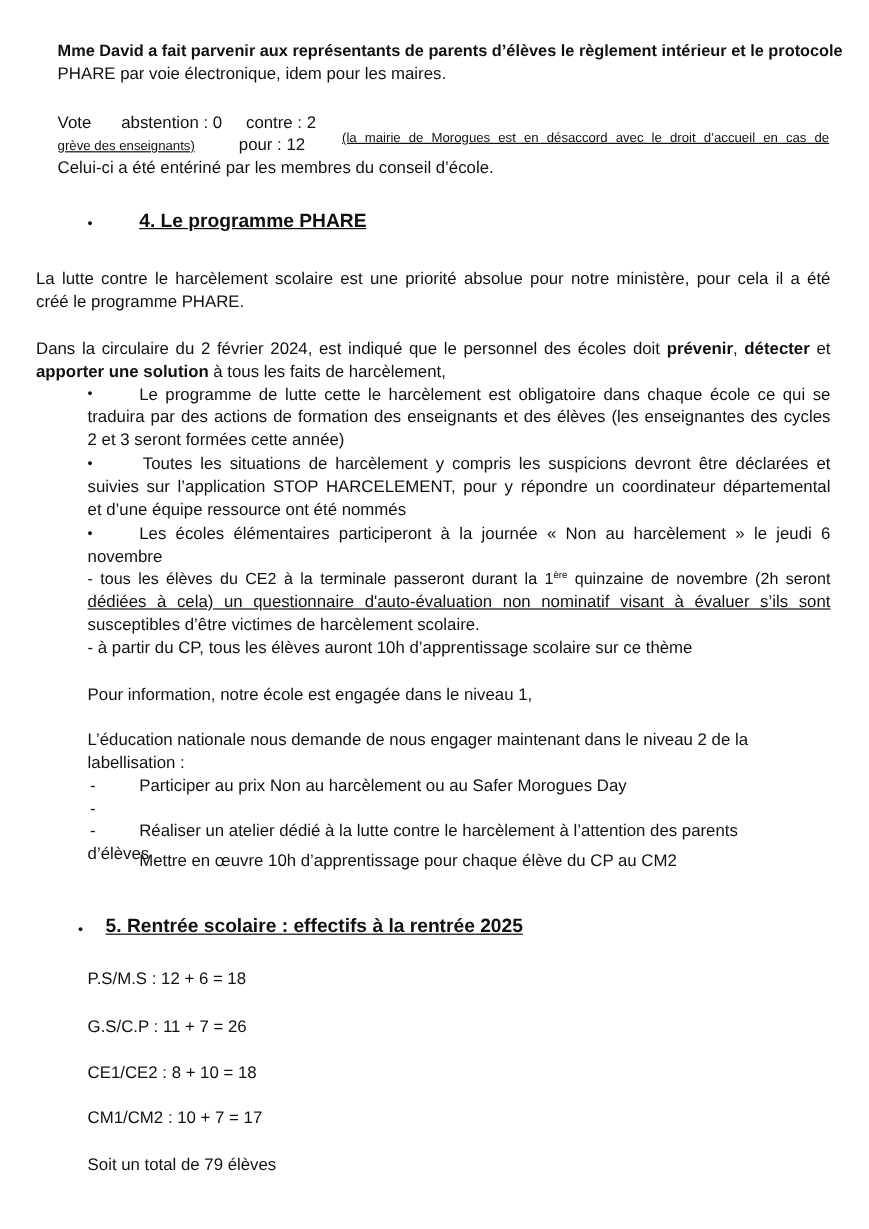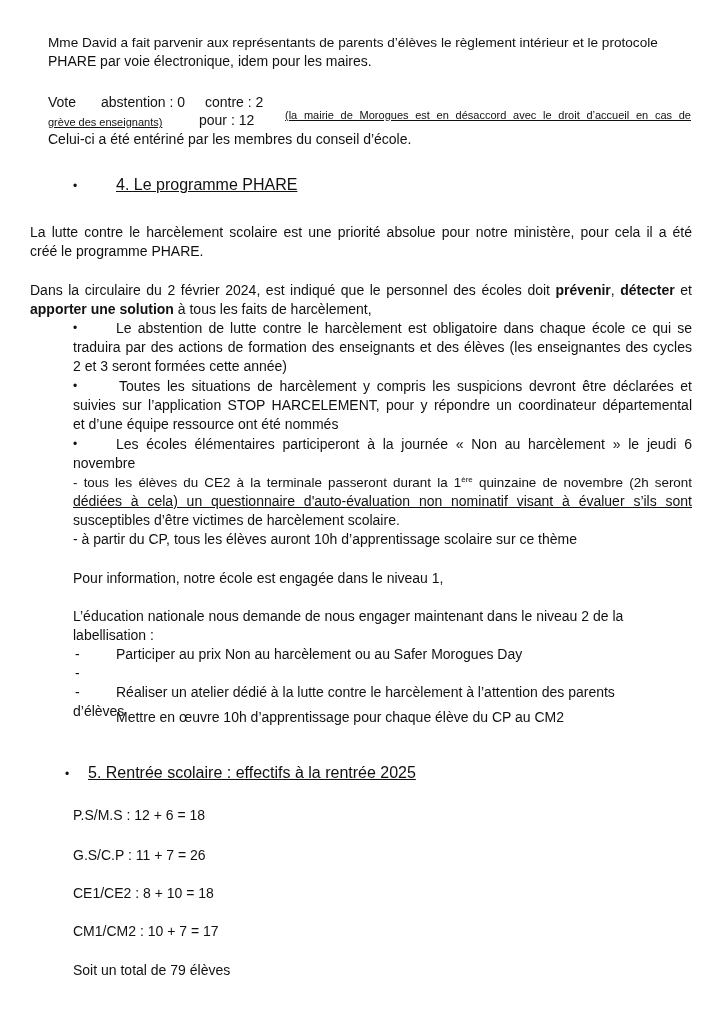--- a/index.html
+++ b/index.html
@@ -3,28 +3,28 @@
 <meta charset="utf-8">
 <style>
   html, body { margin: 0; padding: 0; background: #ffffff; }
   body {
     width: 724px; height: 1024px; position: relative; overflow: hidden;
     font-family: "Liberation Sans", sans-serif; color: #111; font-size: 14px;
   }
   .abs { position: absolute; white-space: nowrap; line-height: 19px; }
   .small-u { font-size: 11px; text-decoration: underline; }
   .b { font-weight: bold; }
-  .heading { font-weight: normal; font-size: 16px; text-decoration: underline; }
+  .heading { font-weight: bold; font-size: 16px; text-decoration: underline; }
   .bullet { position: absolute; font-size: 12px; line-height: 19px; }
   sup { font-size: 8px; line-height: 0; }
 </style>
 </head>
 <body>
 
-<div class="abs" style="left:48px; top:33px; font-size:13.6px;">Mme David a fait parvenir aux représentants de parents d’élèves le règlement intérieur et le protocole</div>
+<div class="abs" style="left:48px; top:33px; font-size:13.6px;font-weight:bold;">Mme David a fait parvenir aux représentants de parents d’élèves le règlement intérieur et le protocole</div>
 <div class="abs" style="left:48px; top:52px;">PHARE par voie électronique, idem pour les maires.</div>
 
 <div class="abs" style="left:48px; top:93px;">Vote</div>
 <div class="abs" style="left:101px; top:93px;">abstention : 0</div>
 <div class="abs" style="left:205px; top:93px;">contre : 2</div>
 <div class="abs small-u" style="left:285px; top:94px; width:406px; text-align:justify; text-align-last:justify; white-space:normal;margin-top:12px;">(la mairie de Morogues est en désaccord avec le droit d’accueil en cas de</div>
 <div class="abs small-u" style="left:48px; top:113px;">grève des enseignants)</div>
 <div class="abs" style="left:199px; top:111px;">pour : 12</div>
 <div class="abs" style="left:48px; top:130px;">Celui-ci a été entériné par les membres du conseil d’école.</div>
 
@@ -35,21 +35,21 @@
 <div class="abs" style="left:30px; top:242px;">créé le programme PHARE.</div>
 
 <div class="abs" style="left:30px; top:281px; width:662px; text-align:justify; text-align-last:justify; white-space:normal;">
   <span>Dans la circulaire du 2 février 2024, est indiqué que le personnel des écoles doit </span><span class="b">prévenir</span><span>, </span><span class="b">détecter</span><span> et</span>
 </div>
 <div class="abs" style="left:30px; top:300px;">
   <span class="b">apporter une solution</span><span> à tous les faits de harcèlement,</span>
 </div>
 
 <div class="bullet" style="left:73px; top:319px;">•</div>
-<div class="abs" style="left:116px; top:319px; width:576px; text-align:justify; text-align-last:justify; white-space:normal;">Le abstention de lutte contre le harcèlement est obligatoire dans chaque école ce qui se</div>
+<div class="abs" style="left:116px; top:319px; width:576px; text-align:justify; text-align-last:justify; white-space:normal;">Le programme de lutte cette le harcèlement est obligatoire dans chaque école ce qui se</div>
 <div class="abs" style="left:73px; top:338px; width:619px; text-align:justify; text-align-last:justify; white-space:normal;">traduira par des actions de formation des enseignants et des élèves (les enseignantes des cycles</div>
 <div class="abs" style="left:73px; top:357px;">2 et 3 seront formées cette année)</div>
 
 <div class="bullet" style="left:73px; top:377px;">•</div>
 <div class="abs" style="left:119px; top:377px; width:573px; text-align:justify; text-align-last:justify; white-space:normal;">Toutes les situations de harcèlement y compris les suspicions devront être déclarées et</div>
 <div class="abs" style="left:73px; top:396px; width:619px; text-align:justify; text-align-last:justify; white-space:normal;">suivies sur l’application STOP HARCELEMENT, pour y répondre un coordinateur départemental</div>
 <div class="abs" style="left:73px; top:415px;">et d’une équipe ressource ont été nommés</div>
 
 <div class="bullet" style="left:73px; top:435px;">•</div>
 <div class="abs" style="left:116px; top:435px; width:576px; text-align:justify; text-align-last:justify; white-space:normal;">Les écoles élémentaires participeront à la journée « Non au harcèlement » le jeudi 6</div>

